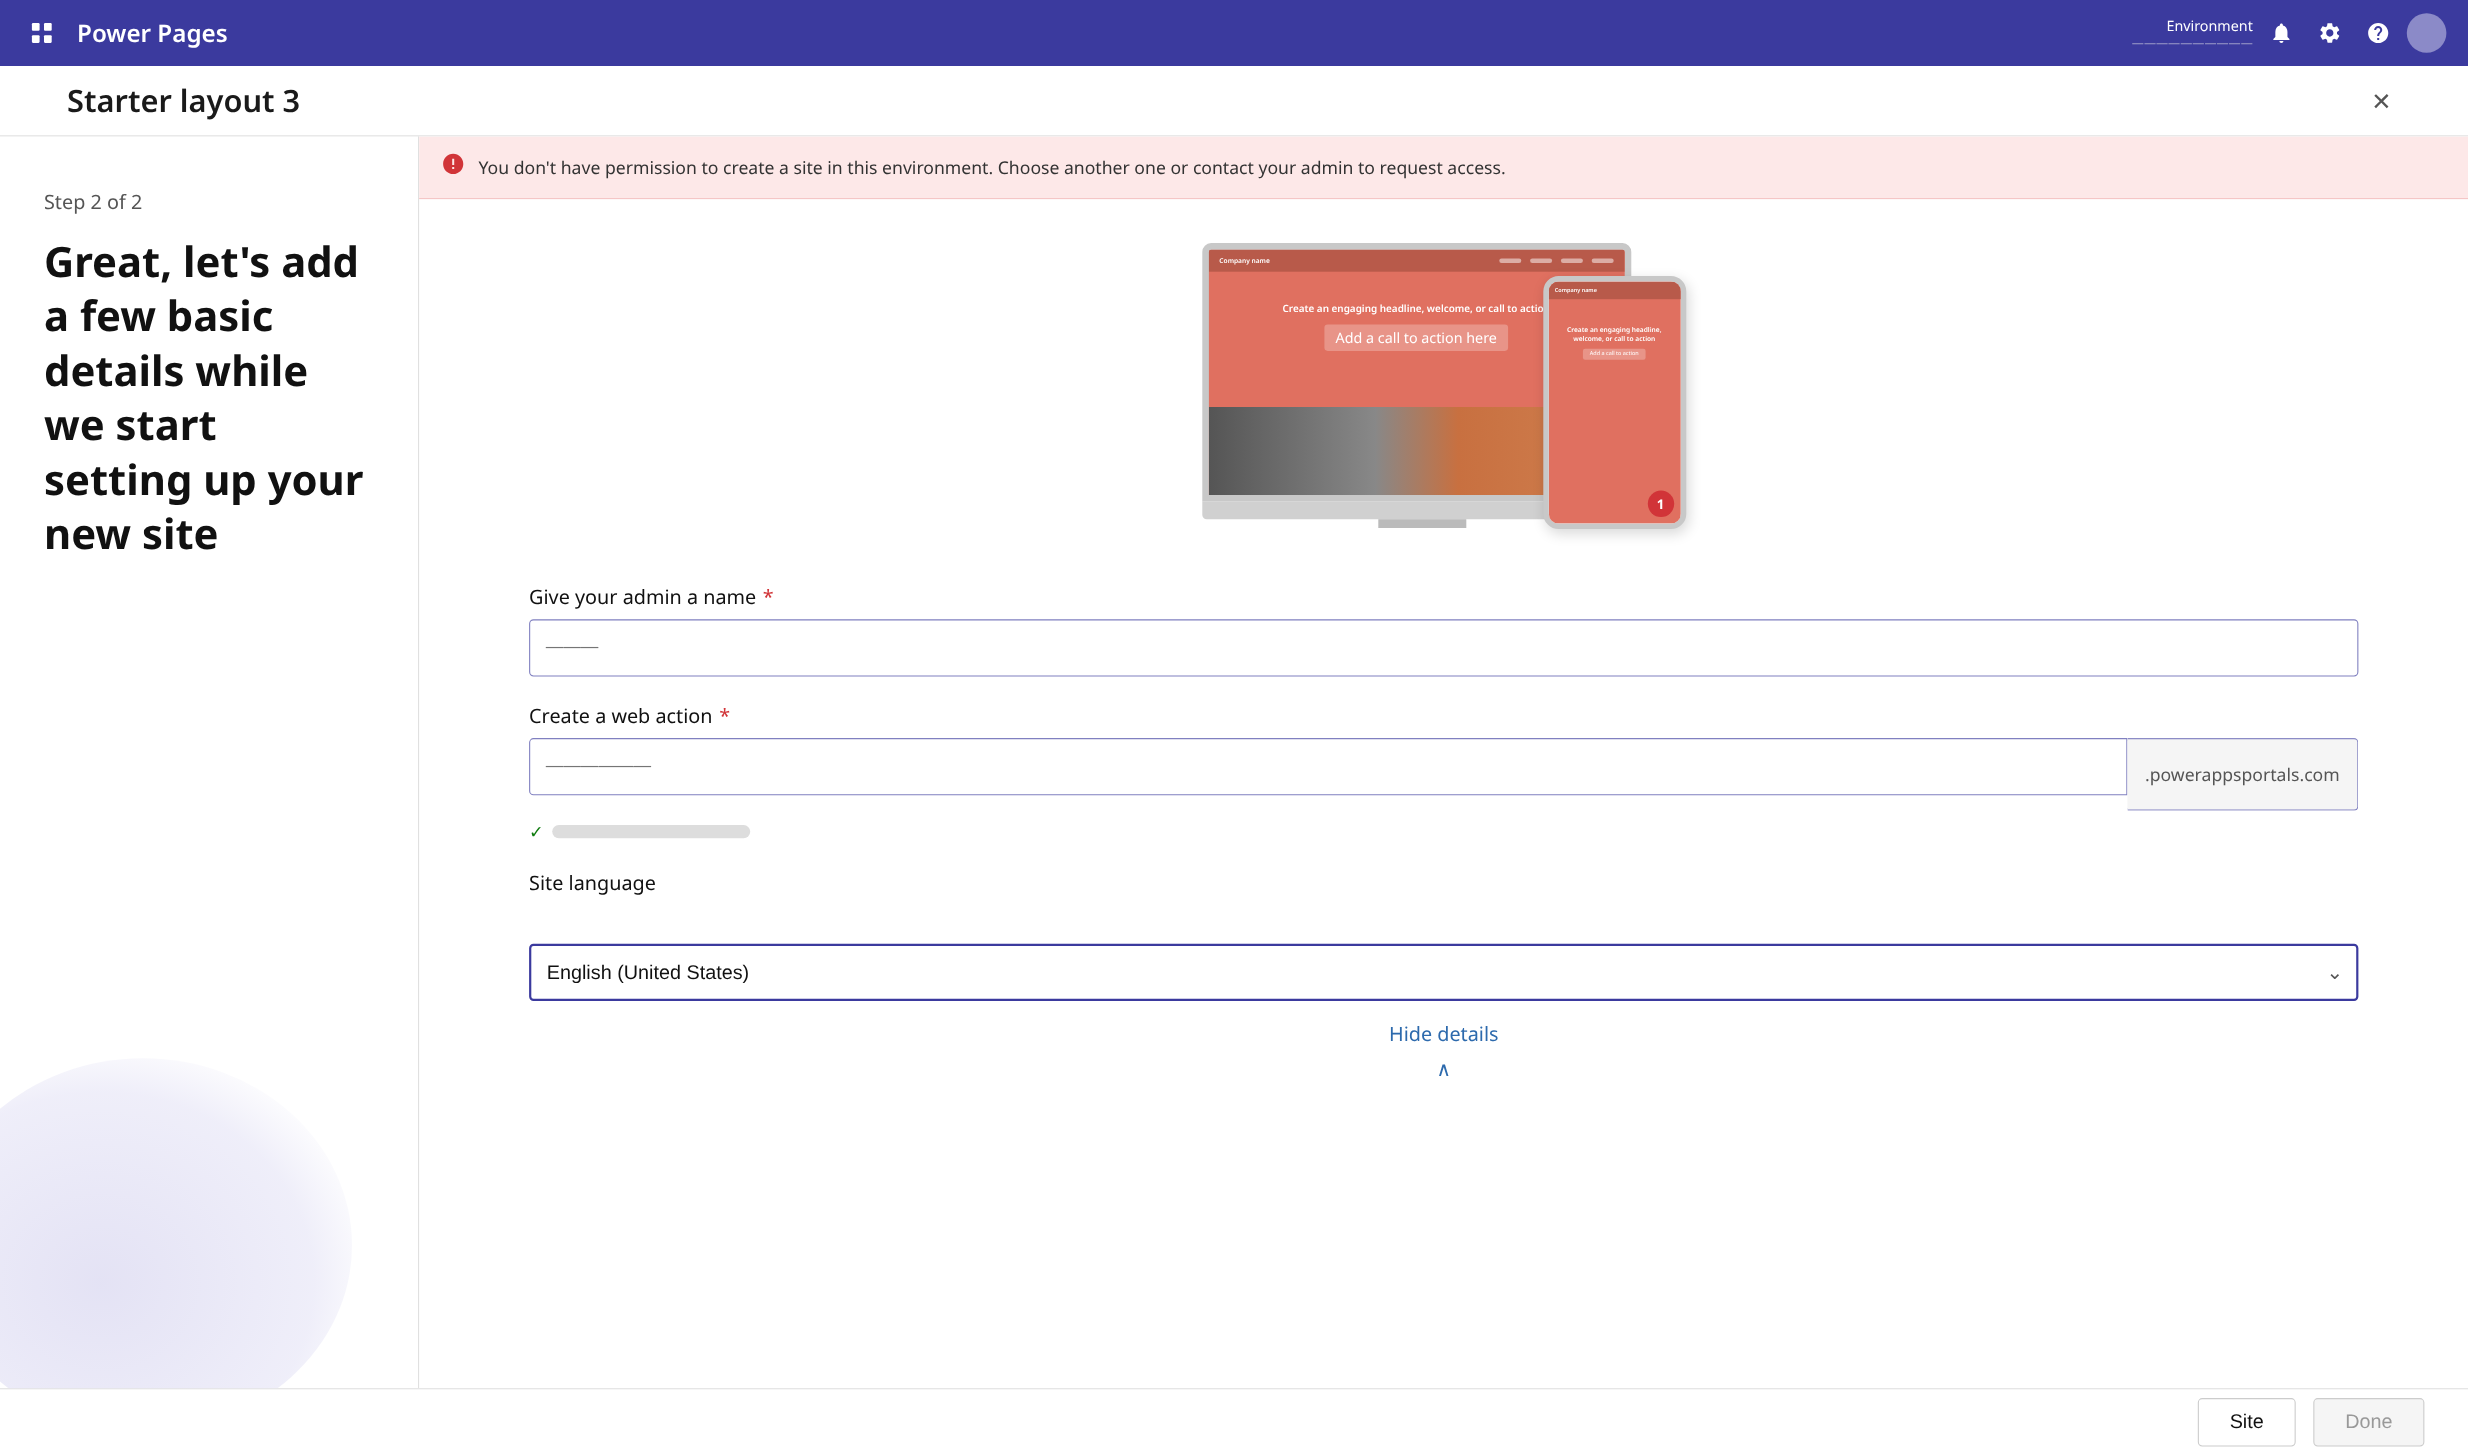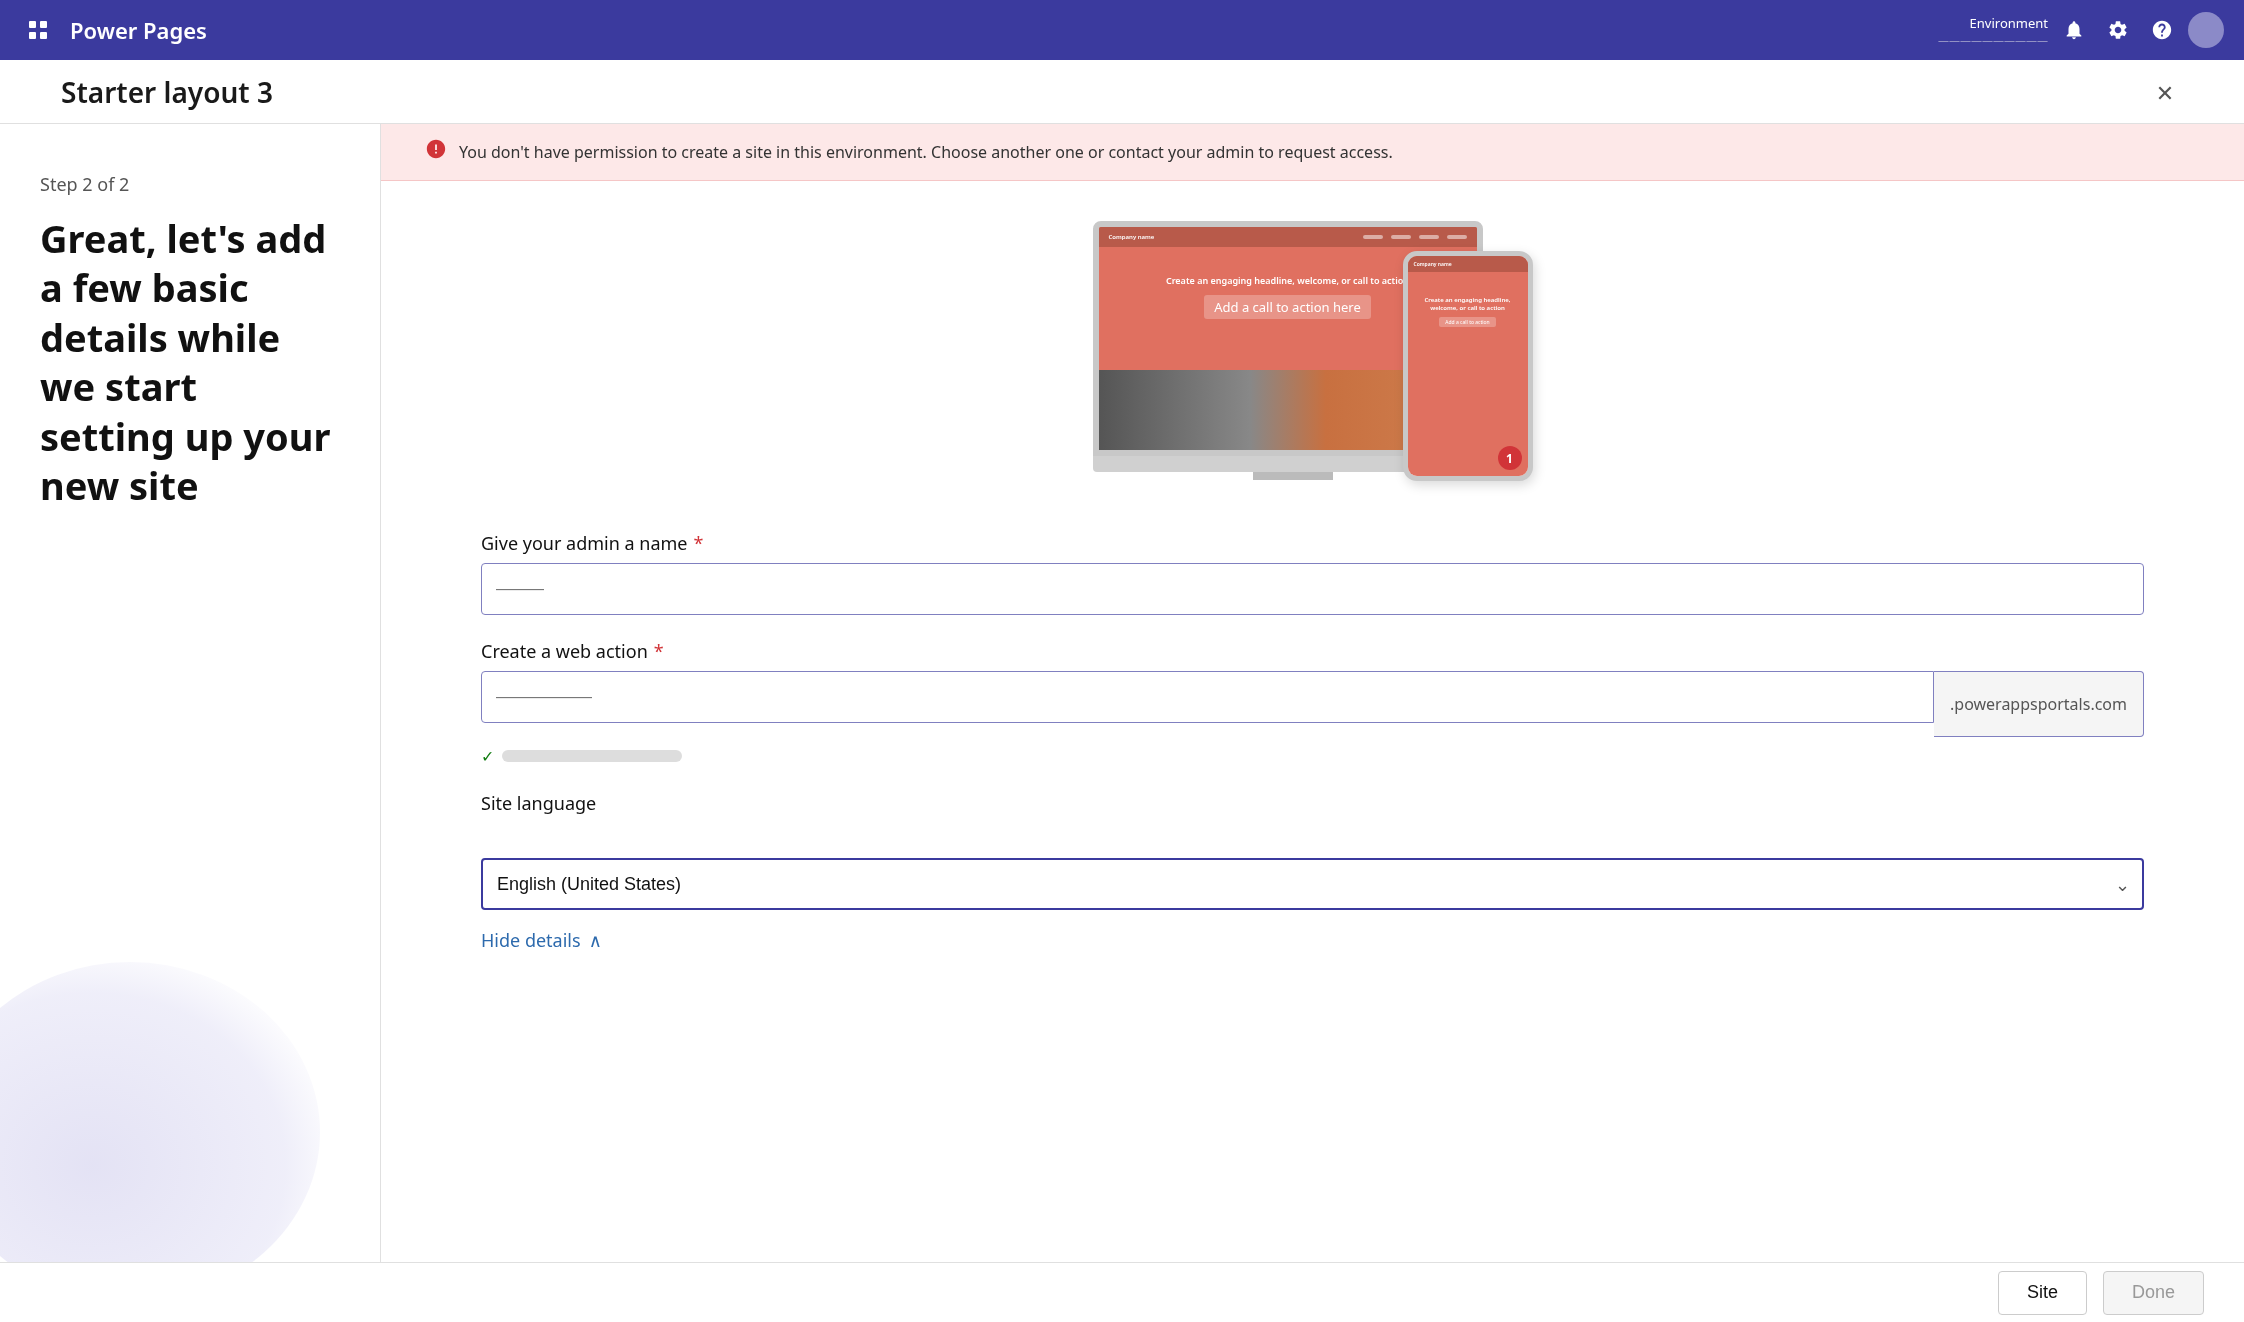--- a/index.html
+++ b/index.html
@@ -59,21 +59,21 @@
       padding: 0;
       overflow-y: auto;
       border-left: 1px solid #e0e0e0;
     }
 
     
     .error-banner {
       display: flex; align-items: center; gap: 12px;
       background: #fde8e8;
       border-bottom: 1px solid #f5c6c6;
-      padding: 14px 44px;
+      padding: 14px 20px;
       font-size: 16px;
       color: #333;
     }
     .error-icon { color: #d13438; font-size: 20px; flex-shrink: 0; }
 
     
     .preview-area {
       display: flex; justify-content: center; align-items: center;
       padding: 40px 0 30px 0;
     }
@@ -201,21 +201,21 @@
       cursor: pointer;
       outline: none;
     }
     .select-arrow {
       position: absolute; right: 14px; top: 50%; transform: translateY(-50%);
       pointer-events: none; color: #555; font-size: 18px;
     }
     .hide-details-link {
       display: flex; align-items: center; gap: 8px;
       color: #2d6aad; font-size: 18px; cursor: pointer;
-      margin-top: 18px; text-decoration: none;
+      margin-top: 18px; text-decoration: none; flex-direction: column;
     }
 
     
     .footer {
       height: 60px;
       border-top: 1px solid #e0e0e0;
       display: flex; align-items: center; justify-content: flex-end;
       padding: 0 40px; gap: 16px;
       background: #fff;
     }

